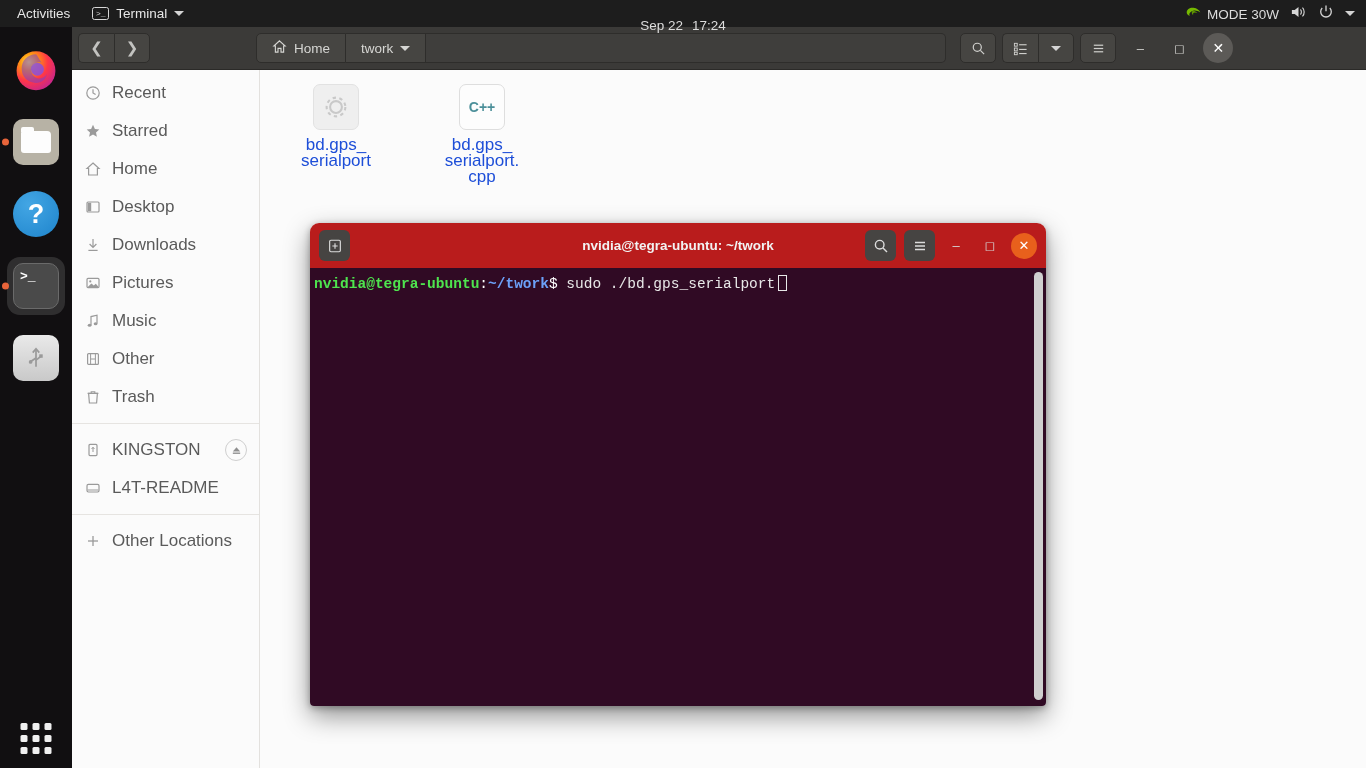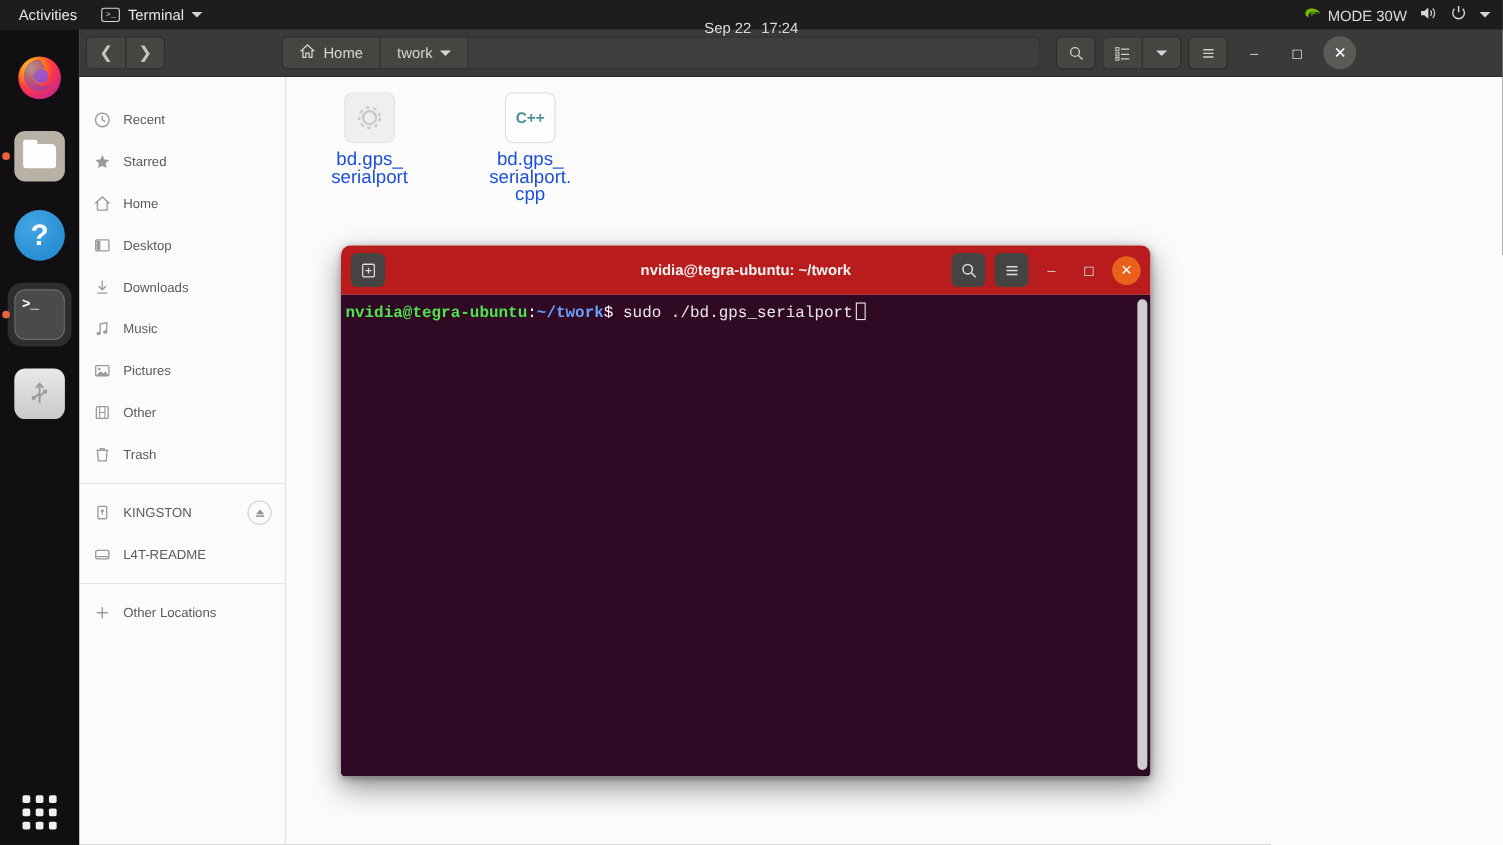--- a/index.html
+++ b/index.html
@@ -136,21 +136,21 @@
   .wctl {
     width:30px; height:30px; display:flex; align-items:center; justify-content:center;
     color:#cfcfcc; font-size:13px; margin-left:3px;
   }
   .wctl.close {
     background:#5c5a57; border-radius:50%; color:#fff; font-size:14px;
   }
   #naut-body { display:flex; height:698px; }
   #sidebar {
     width:188px; background:#fbfbfb; border-right:1px solid #e3e1de;
-    padding-top:20px; font-size:12px; color:#5c5c5c;
+    padding-top:4px; font-size:17px; color:#5c5c5c;
   }
   .sb-item {
     display:flex; align-items:center; gap:11px; height:38px;
     padding:0 12px; color:#5a5a5a;
   }
   .sb-ico {
     width:17px; height:17px; display:flex; align-items:center; justify-content:center;
     color:#9a9a9a; flex:0 0 17px;
   }
   .sb-eject {
@@ -330,37 +330,37 @@
                 <path d="M8 2 V10 M4.6 7 L8 10.4 L11.4 7" fill="none" stroke="#9a9a9a" stroke-width="1.2"></path>
                 <line x1="3.4" y1="13.4" x2="12.6" y2="13.4" stroke="#9a9a9a" stroke-width="1.2"></line>
               </svg>
           </span>
           <span>Downloads</span>
         </div>
 
         <div class="sb-item">
           <span class="sb-ico">
             <svg width="16" height="16" viewBox="0 0 16 16">
+                <rect x="2" y="3.4" width="12" height="9.2" rx="1" fill="none" stroke="#9a9a9a" stroke-width="1.2"></rect>
+                <circle cx="5.3" cy="6.4" r="1.1" fill="#9a9a9a"></circle>
+                <path d="M3 11.8 L6.4 8.4 L8.8 10.6 L10.8 8.8 L13 11.2 V12.6 H3 Z" fill="#9a9a9a"></path>
+              </svg>
+          </span>
+          <span>Pictures</span>
+        </div>
+
+        <div class="sb-item">
+          <span class="sb-ico">
+            <svg width="16" height="16" viewBox="0 0 16 16">
                 <path d="M6 12 V3.6 L12 2.2 V10.6" fill="none" stroke="#9a9a9a" stroke-width="1.2"></path>
                 <ellipse cx="4.6" cy="12.2" rx="1.9" ry="1.5" fill="#9a9a9a"></ellipse>
                 <ellipse cx="10.6" cy="10.8" rx="1.9" ry="1.5" fill="#9a9a9a"></ellipse>
               </svg>
           </span>
           <span>Music</span>
-        </div>
-
-        <div class="sb-item">
-          <span class="sb-ico">
-            <svg width="16" height="16" viewBox="0 0 16 16">
-                <rect x="2" y="3.4" width="12" height="9.2" rx="1" fill="none" stroke="#9a9a9a" stroke-width="1.2"></rect>
-                <circle cx="5.3" cy="6.4" r="1.1" fill="#9a9a9a"></circle>
-                <path d="M3 11.8 L6.4 8.4 L8.8 10.6 L10.8 8.8 L13 11.2 V12.6 H3 Z" fill="#9a9a9a"></path>
-              </svg>
-          </span>
-          <span>Pictures</span>
         </div>
 
         <div class="sb-item">
           <span class="sb-ico">
             <svg width="16" height="16" viewBox="0 0 16 16">
                 <rect x="2.6" y="2.6" width="10.8" height="10.8" rx="1" fill="none" stroke="#9a9a9a" stroke-width="1.2"></rect>
                 <line x1="5.6" y1="2.6" x2="5.6" y2="13.4" stroke="#9a9a9a" stroke-width="1"></line>
                 <line x1="10.4" y1="2.6" x2="10.4" y2="13.4" stroke="#9a9a9a" stroke-width="1"></line>
                 <line x1="5.6" y1="8" x2="10.4" y2="8" stroke="#9a9a9a" stroke-width="1"></line>
               </svg>

